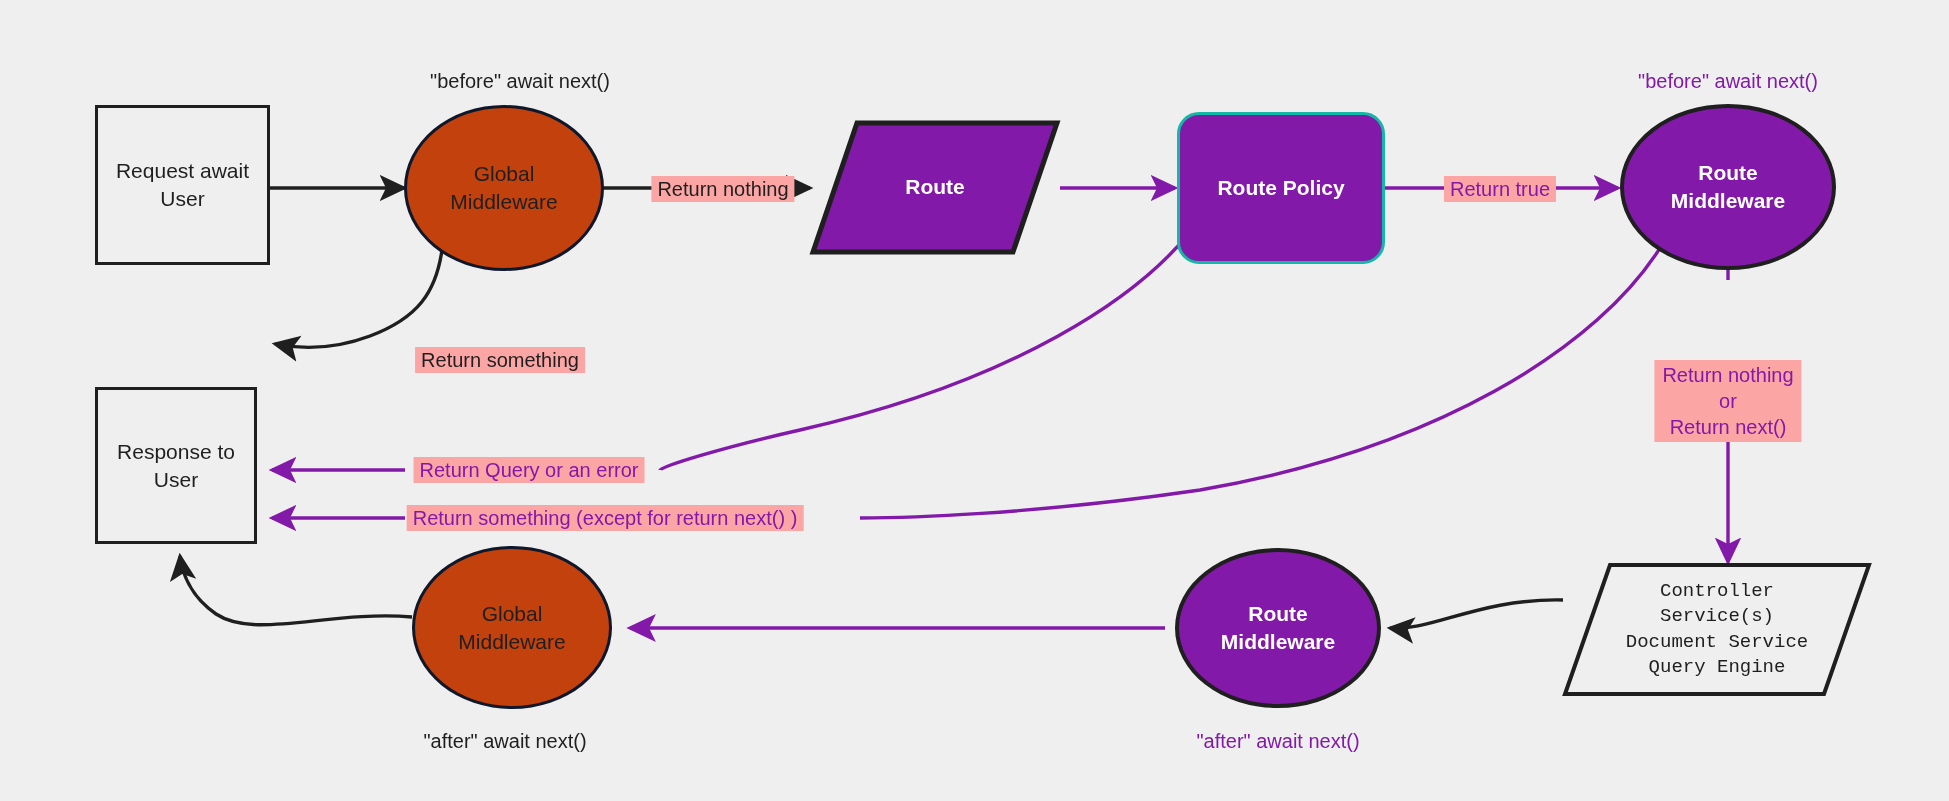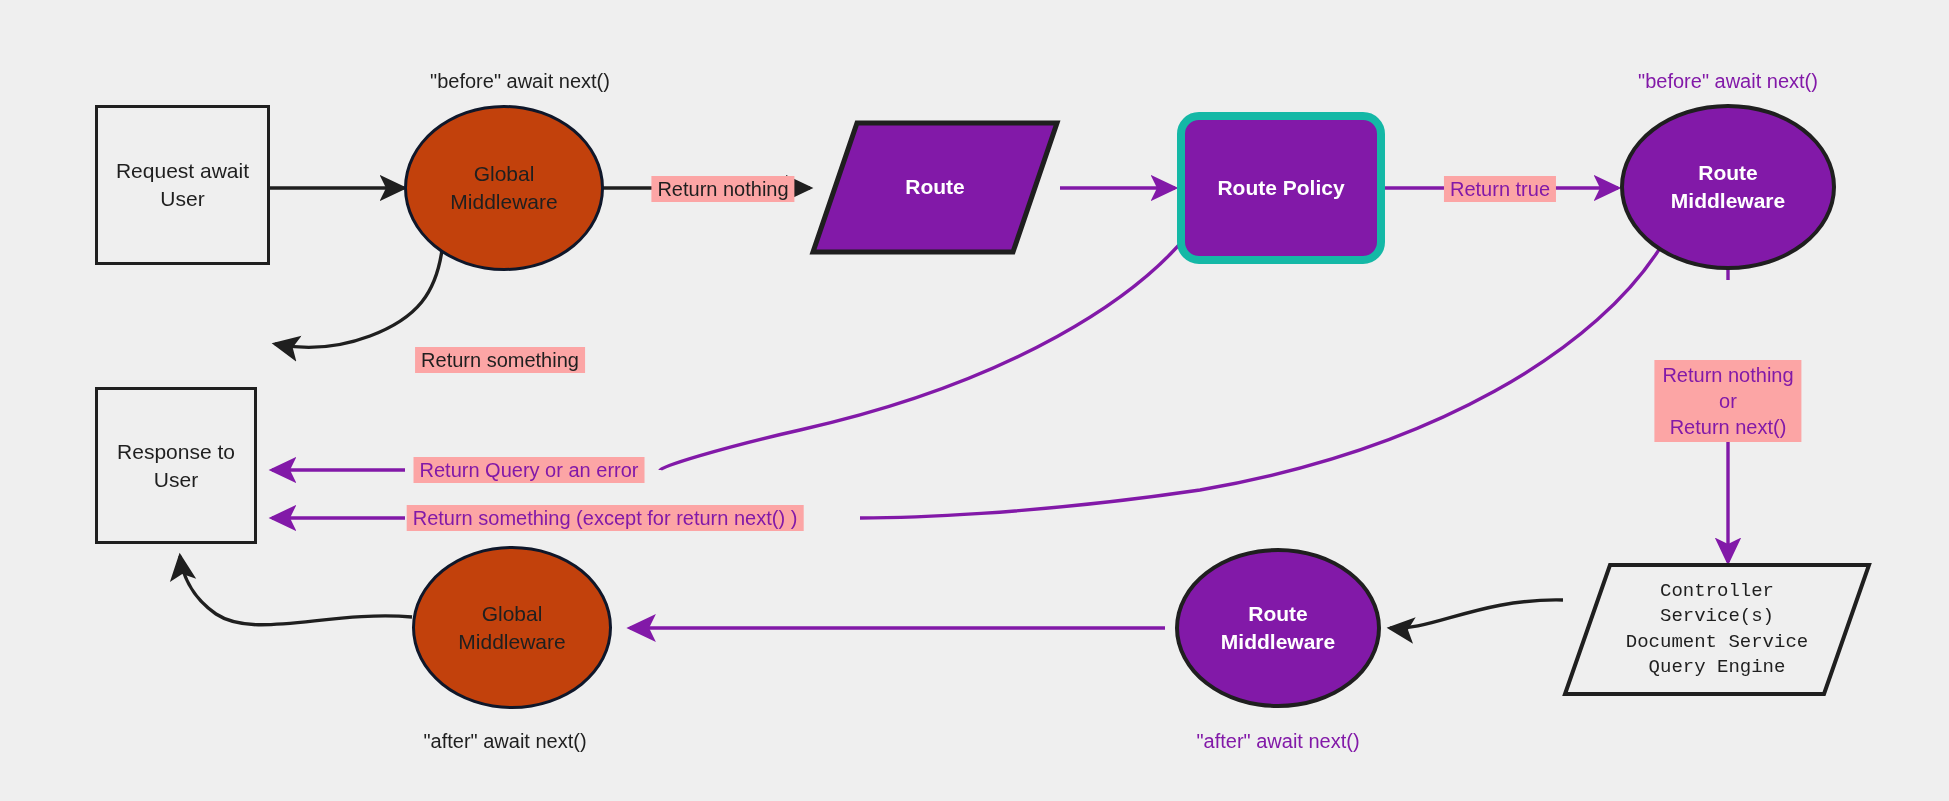--- a/index.html
+++ b/index.html
@@ -58,21 +58,21 @@
   .ellipse-purple {
     border: 4px solid #1f1f1f;
     border-radius: 50%;
     background: #8219a8;
     color: #ffffff;
     font-size: 21px;
     font-weight: bold;
   }
   
   .rrect-purple {
-    border: 8px solid #14b8a6;
+    border: 3px solid #14b8a6;
     border-radius: 22px;
     background: #8219a8;
     color: #ffffff;
     font-size: 21px;
     font-weight: bold;
   }
   
   .para-wrap {
     position: absolute;
     z-index: 3;

